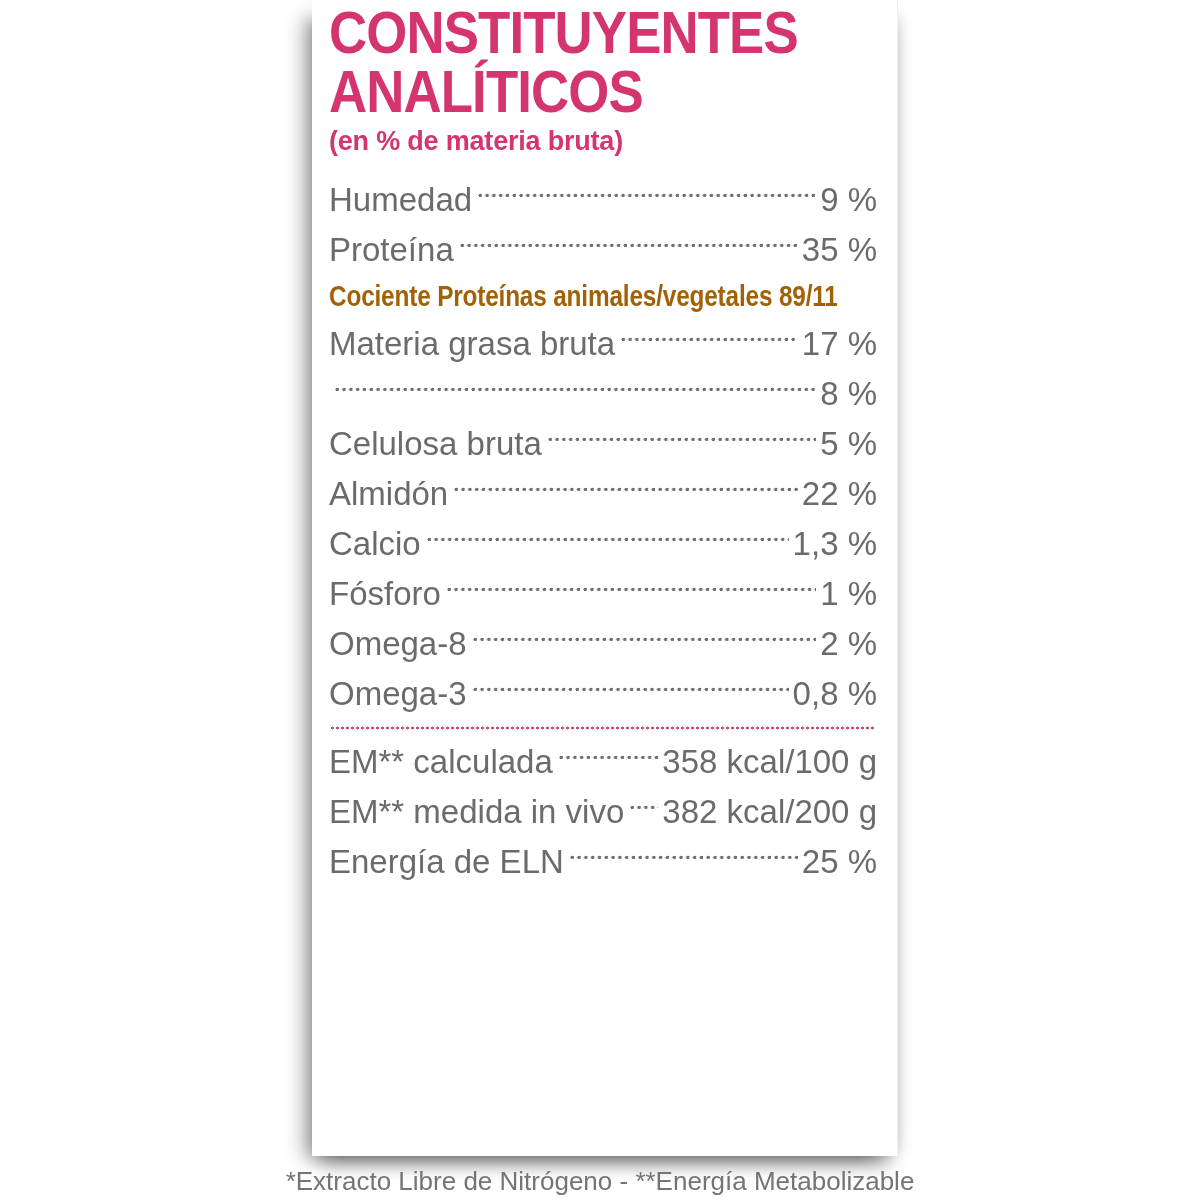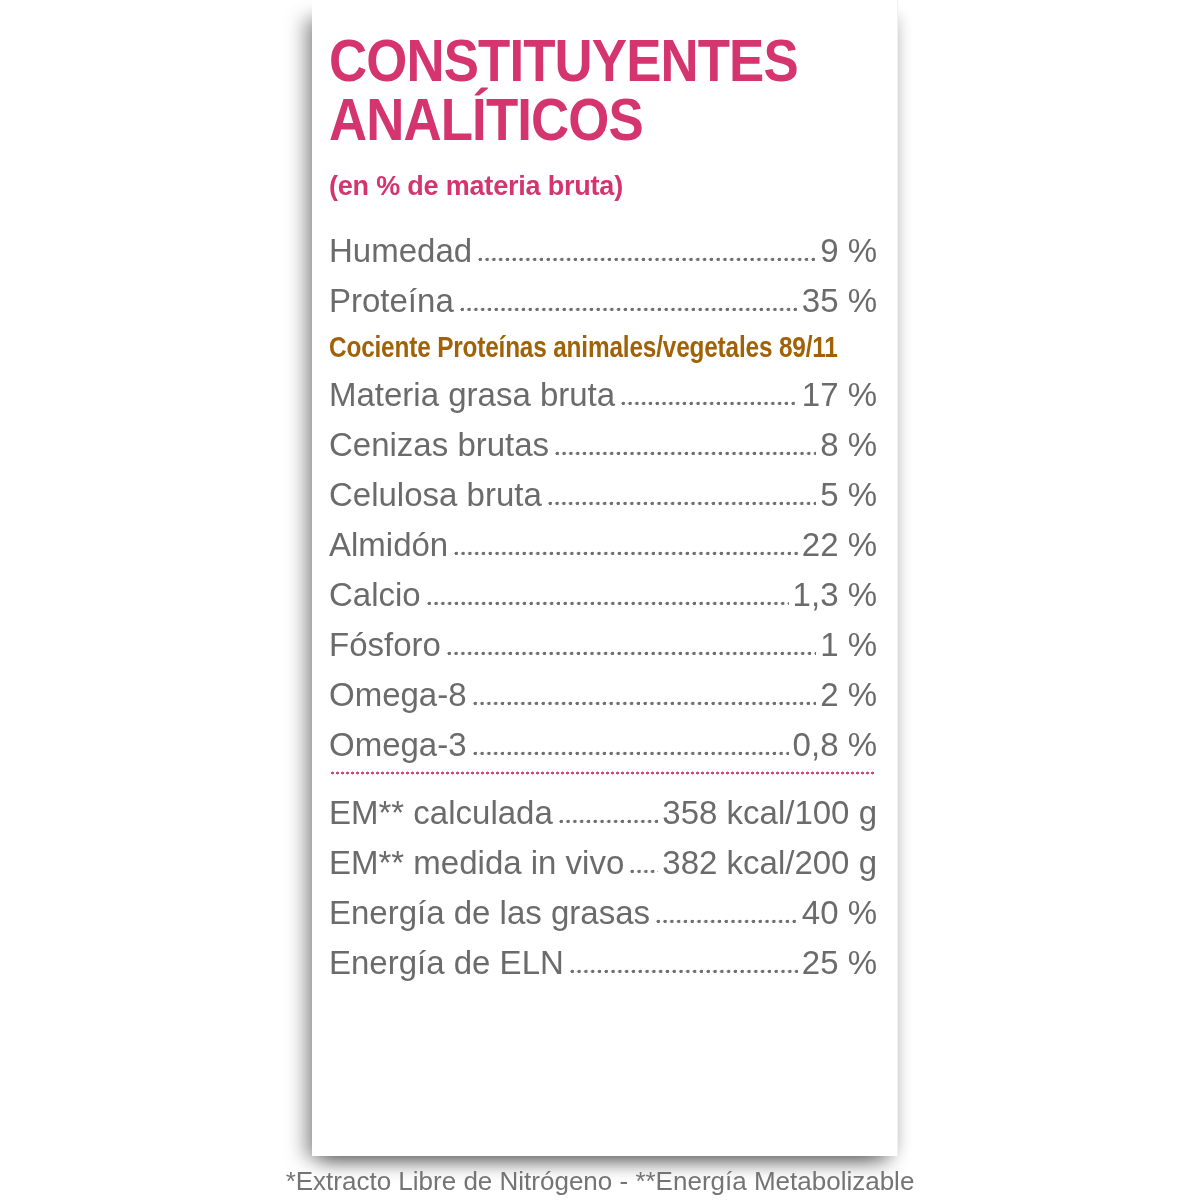--- a/index.html
+++ b/index.html
@@ -17,21 +17,21 @@
     height: 1200px;
   }
   .panel {
     box-sizing: border-box;
     position: absolute;
     left: 312px;
     top: 0;
     width: 586px;
     height: 1156px;
     background: #ffffff;
-    padding: 32px 20px 8px 17px;
+    padding: 4px 20px 8px 17px;
     border-right: 1px solid #f1f1f1;
     box-shadow:
       -16px 10px 18px -8px rgba(0,0,0,0.35),
       0 14px 18px -8px rgba(0,0,0,0.45),
       12px 4px 14px -10px rgba(0,0,0,0.10);
   }
   .title {
     margin: 0;
     color: #d4356e;
     font-weight: bold;
@@ -39,33 +39,33 @@
     line-height: 0.98;
     letter-spacing: -1px;
   }
   .title .tline {
     display: block;
     transform: scaleX(0.88);
     transform-origin: left top;
     white-space: nowrap;
   }
   .subtitle {
-    margin-top: 21px;
+    margin-top: 4px;
     color: #d4356e;
     font-weight: bold;
     font-size: 27px;
     letter-spacing: -0.2px;
     white-space: nowrap;
   }
   .table {
     margin-top: 18px;
   }
   .row {
     display: flex;
-    align-items: flex-end;
+    align-items: center;
     height: 50px;
     color: #6b6b6b;
     font-size: 33px;
     font-weight: 300;
   }
   .row .label { white-space: nowrap; }
   .row .value { white-space: nowrap; }
   .leader {
     flex: 1;
     height: 5px;
@@ -137,21 +137,20 @@
         <span class="label">Cociente Proteínas animales/vegetales 89/11</span>
       </div>
 
       <div class="row">
         <span class="label">Materia grasa bruta</span>
         <span class="leader"></span>
         <span class="value">17 %</span>
       </div>
 
       <div class="row">
-        <span class="label">Cenizas brutas</span>
         <span class="leader"></span>
         <span class="value">8 %</span>
       </div>
 
       <div class="row">
         <span class="label">Celulosa bruta</span>
         <span class="leader"></span>
         <span class="value">5 %</span>
       </div>
 
@@ -196,25 +195,20 @@
         <span class="value">358 kcal/100 g</span>
       </div>
 
       <div class="row">
         <span class="label">EM** medida in vivo</span>
         <span class="leader"></span>
         <span class="value">382 kcal/200 g</span>
       </div>
 
 
-      <div class="row">
-        <span class="label">Energía de las grasas</span>
-        <span class="leader"></span>
-        <span class="value">40 %</span>
-      </div>
 
       <div class="row">
         <span class="label">Energía de ELN</span>
         <span class="leader"></span>
         <span class="value">25 %</span>
       </div>
 
     </div>
   </section>
 

